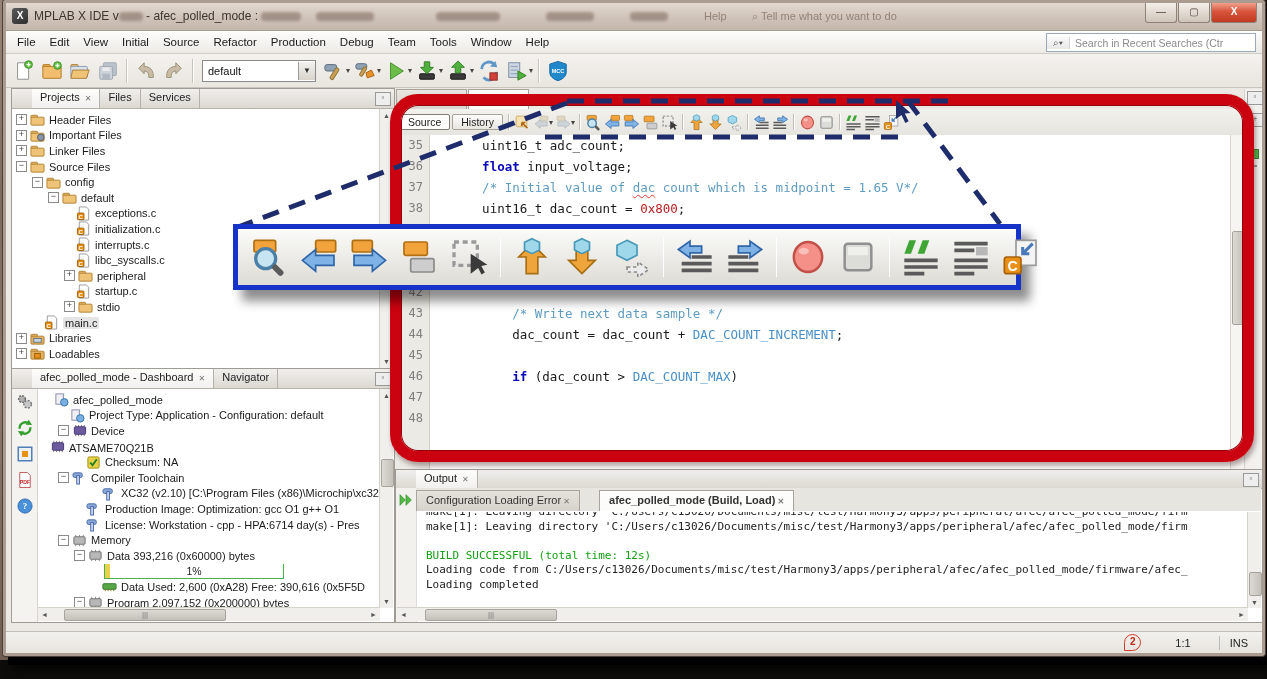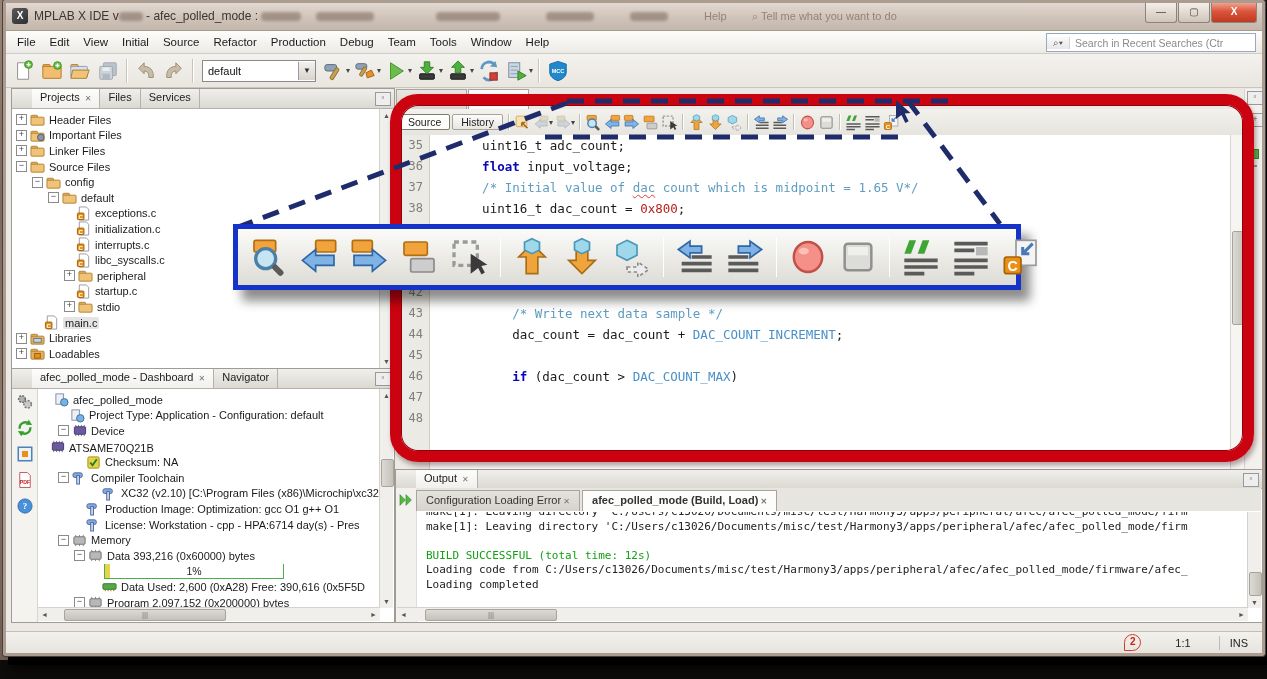--- a/index.html
+++ b/index.html
@@ -81,21 +81,21 @@
   .cline{height:21px;line-height:21px;white-space:pre;}
   .kw{color:#0808b8;font-weight:bold;}
   .cm{color:#5f9cc0;}
   .num{color:#b91c1c;text-align:center;}
   .mac{color:#4a90c8;}
   .sp{text-decoration:underline wavy #e04030 1px;text-underline-offset:2px;margin-top:38px;}
   .estripe{position:absolute;background:#f6f5f2;border-left:1px solid #d8d5cf;}
   .gsq{position:absolute;width:8px;height:8px;background:#56b14d;border:1px solid #35803a;}
   
   .otabbar{display:flex;font-size:11px;height:21px;padding-top:2px;background:#e7e5df;}
-  .otab{padding:3px 9px 12px 9px;border:1px solid #a8a49c;border-bottom:none;background:linear-gradient(180deg,#e4e2dc,#d6d3cb);color:#333;margin-right:2px;white-space:nowrap;}
+  .otab{padding:3px 9px 12px 9px;border:1px solid #a8a49c;border-bottom:none;background:linear-gradient(180deg,#e4e2dc,#d6d3cb);color:#333;margin-right:19px;white-space:nowrap;}
   .otab.active{background:#fcfcfb;font-weight:bold;}
   .console{font-family:"DejaVu Sans Mono",monospace;font-size:11px;line-height:14.5px;color:#222;overflow:hidden;white-space:nowrap;}
   .console .ok{color:#13a013;}
   
   .statusbar{position:absolute;left:0;right:0;bottom:0;height:21px;background:linear-gradient(180deg,#f2f1ed,#e7e4de);
     border-top:1px solid #c2beb6;display:flex;align-items:center;justify-content:flex-end;font-size:11px;color:#222;}
   .notif{width:15px;height:15px;border:1.5px solid #d23a2a;border-radius:50% 50% 50% 0;color:#c22718;font-size:10px;
     font-weight:bold;text-align:center;line-height:14px;margin-right:34px;}
   .caret{margin-right:28px;}
   .ssep{width:1px;height:14px;background:#bbb;margin-right:10px;}

